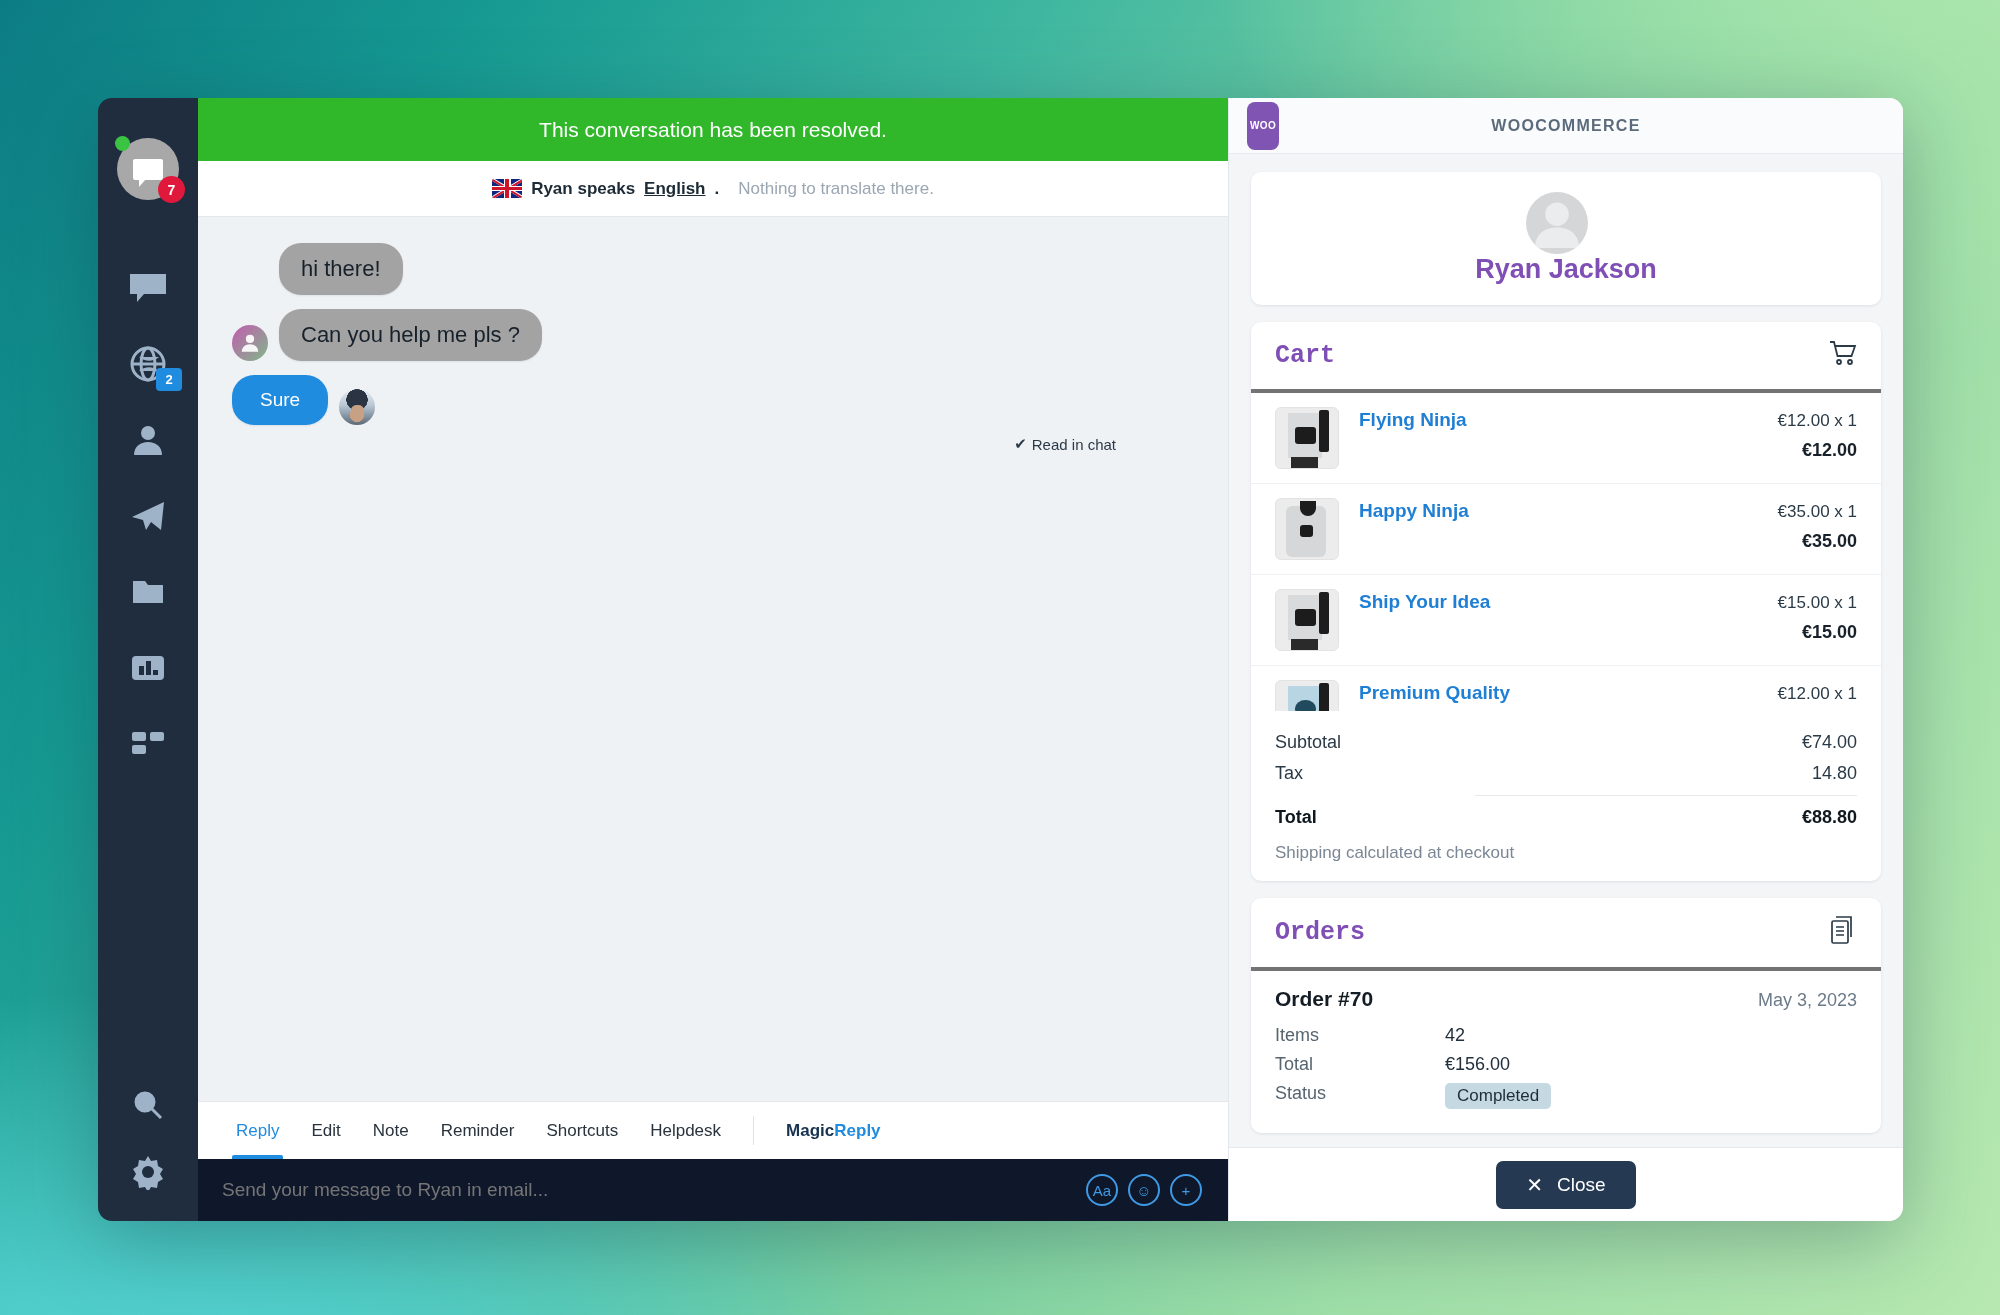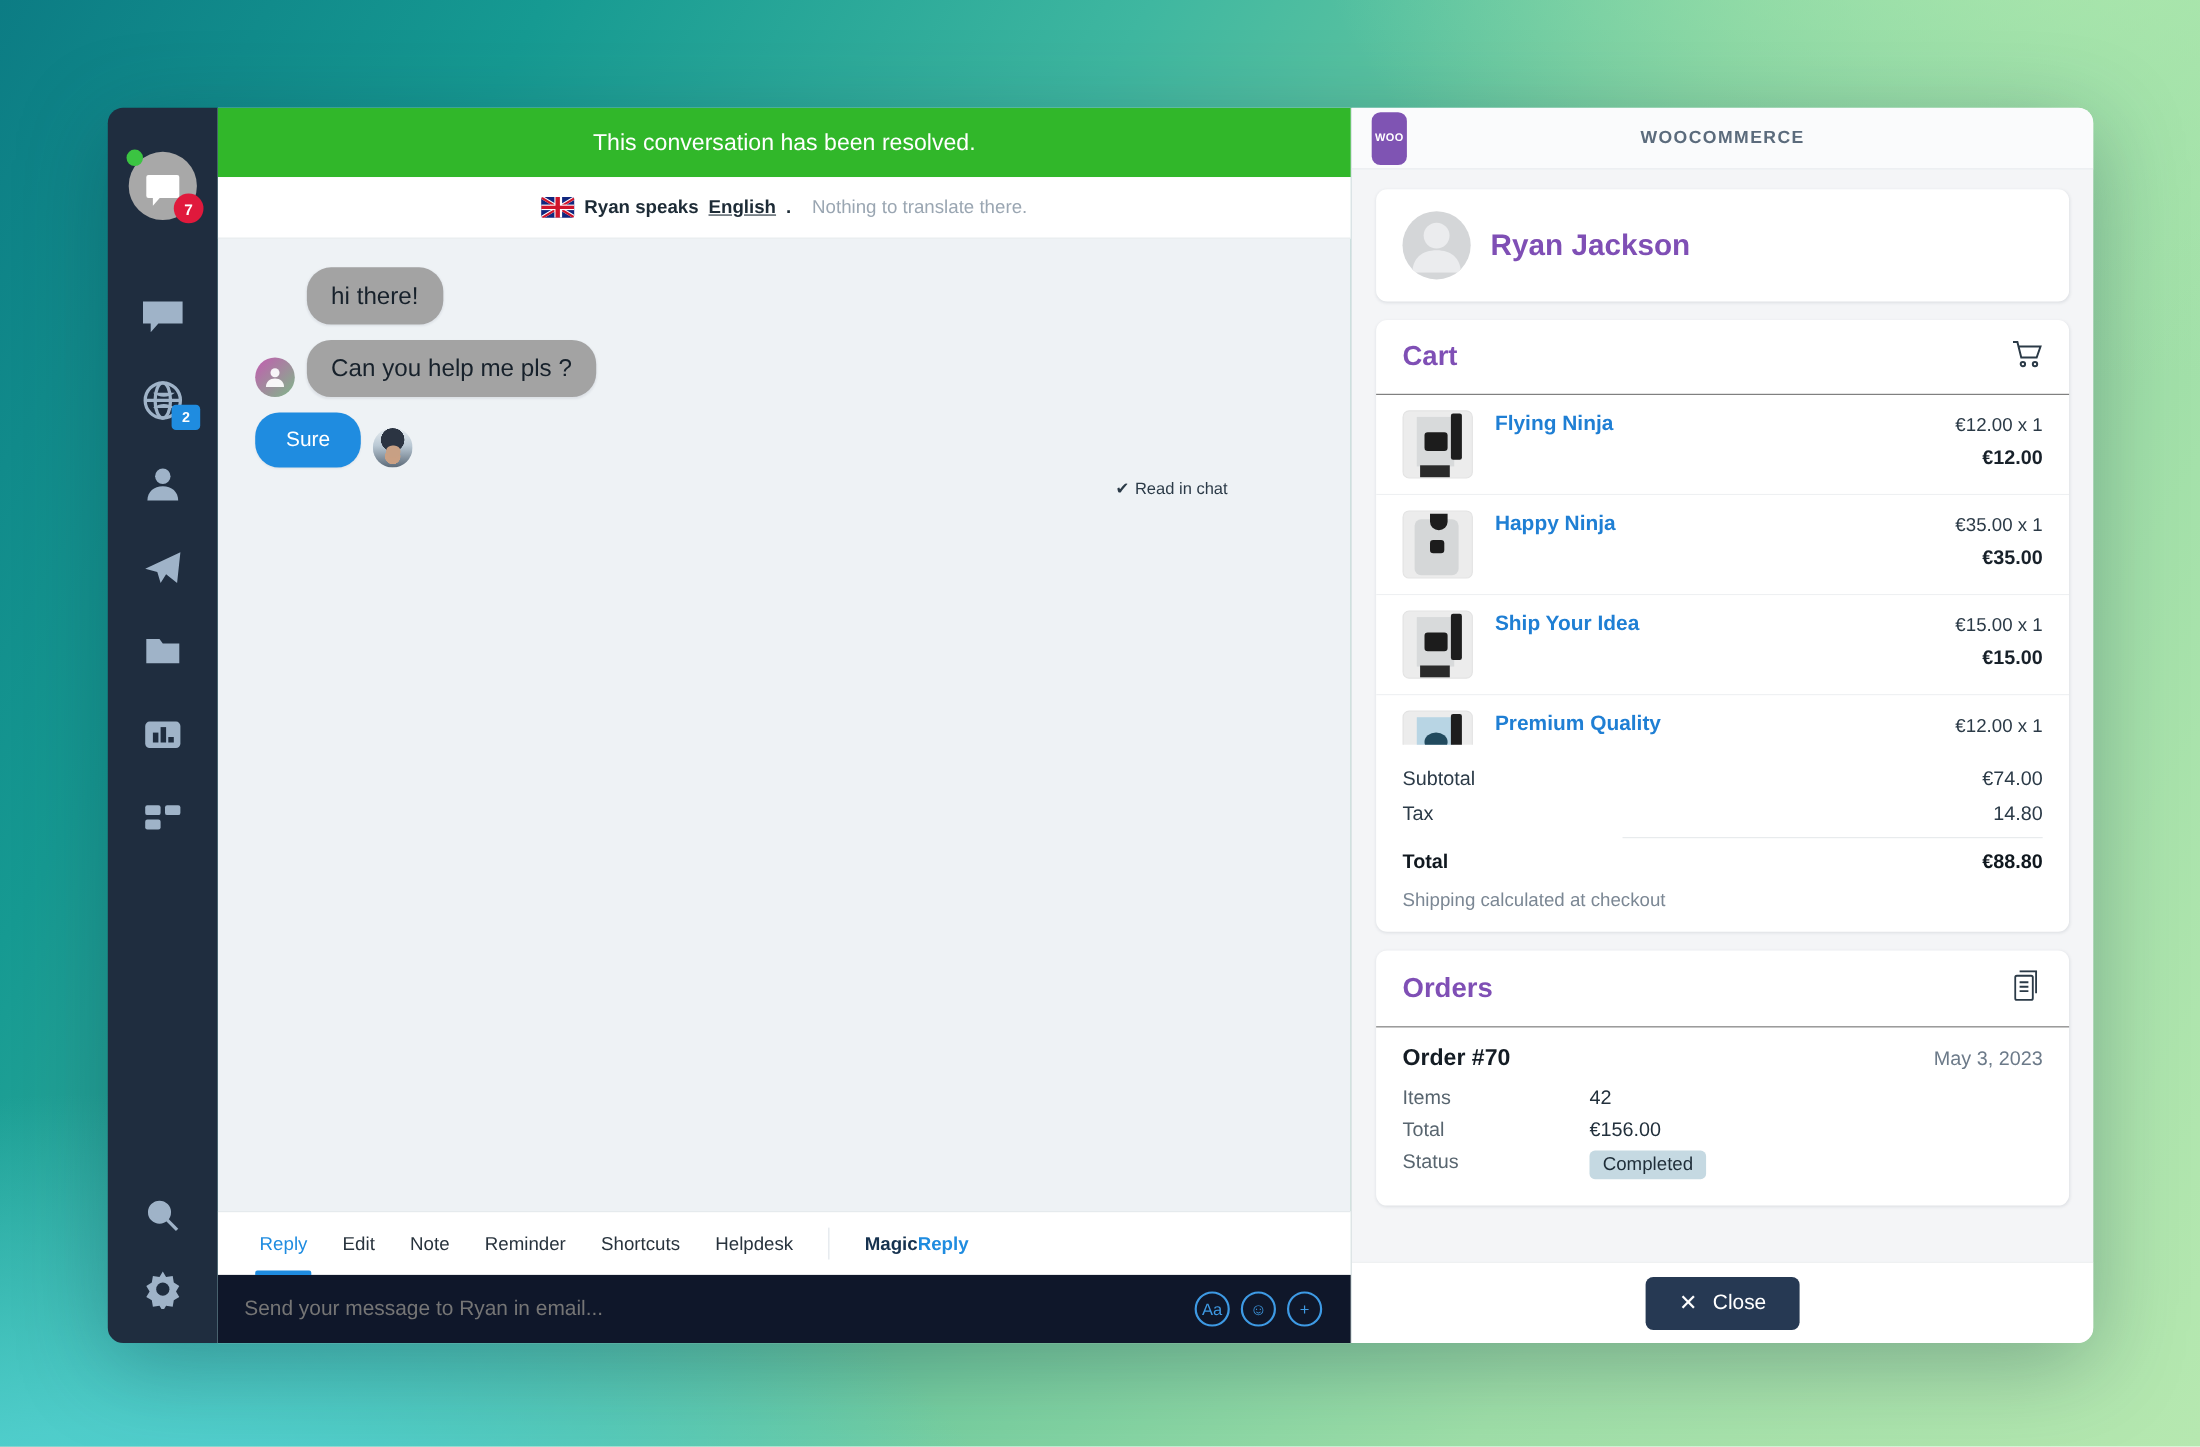--- a/index.html
+++ b/index.html
@@ -311,35 +311,37 @@
     flex: 1 1 auto;
     padding: 18px 22px 0 22px;
     overflow: hidden;
     position: relative;
   }
   .card {
     background: #fff;
     border-radius: 10px;
     box-shadow: 0 1px 3px rgba(20,40,60,0.10);
     margin-bottom: 17px;
+    flex-direction: column;
   }
   .cust-card { display: flex; align-items: center; padding: 20px 24px; }
   .cust-av {
     width: 62px; height: 62px; border-radius: 50%;
     background: #d4d6d8; flex: none; margin-right: 18px;
     display: flex; align-items: center; justify-content: center;
     overflow: hidden;
   }
   .cust-av svg { fill: #ebecee; }
   .cust-name { font-size: 27px; font-weight: bold; color: #7f4fb5; }
 
   .card-head {
     display: flex; align-items: center; justify-content: space-between;
     padding: 18px 24px;
-    border-bottom: 1px solid #737373;
+    border-bottom: 4px solid #737373;
+    font-family: Liberation Mono, monospace;
   }
   .card-title { font-size: 25px; font-weight: bold; color: #7f4fb5; }
   .card-head svg { stroke: #2b3a47; fill: none; }
 
   .cart-scroll {
     max-height: 318px;
     overflow: hidden;
     position: relative;
   }
   .cart-row {

